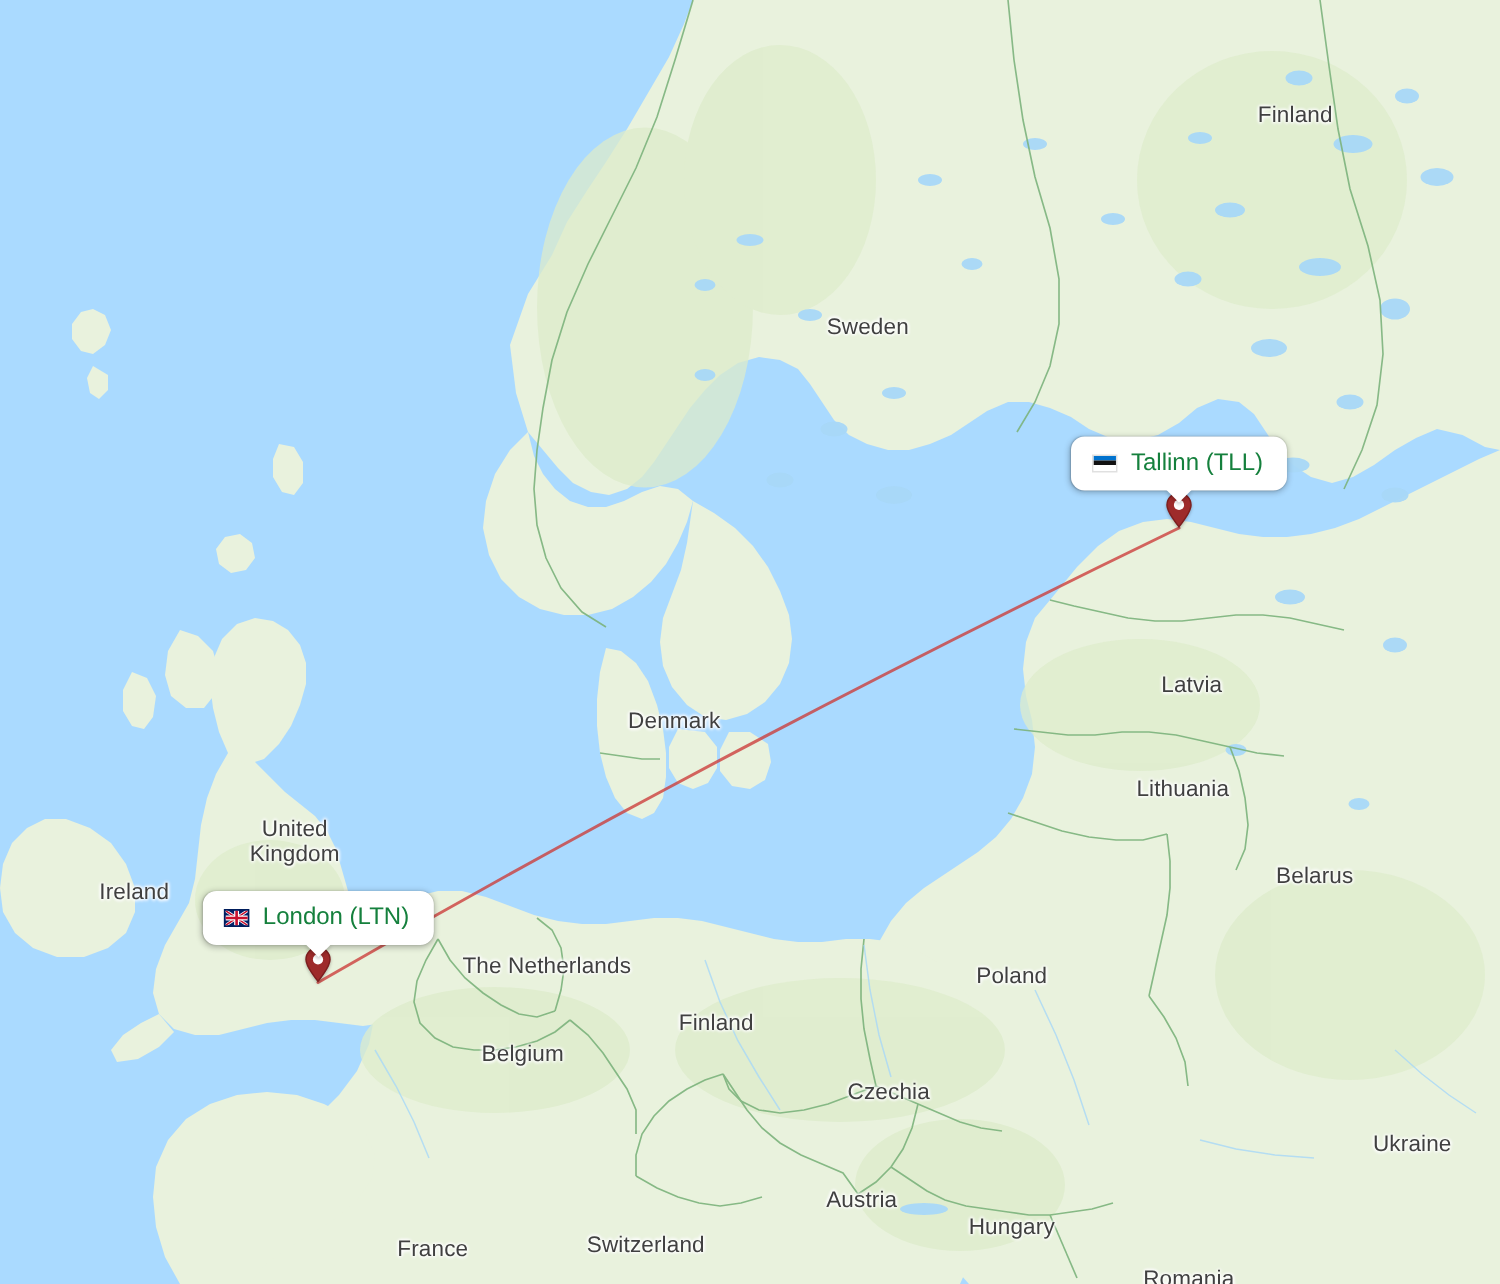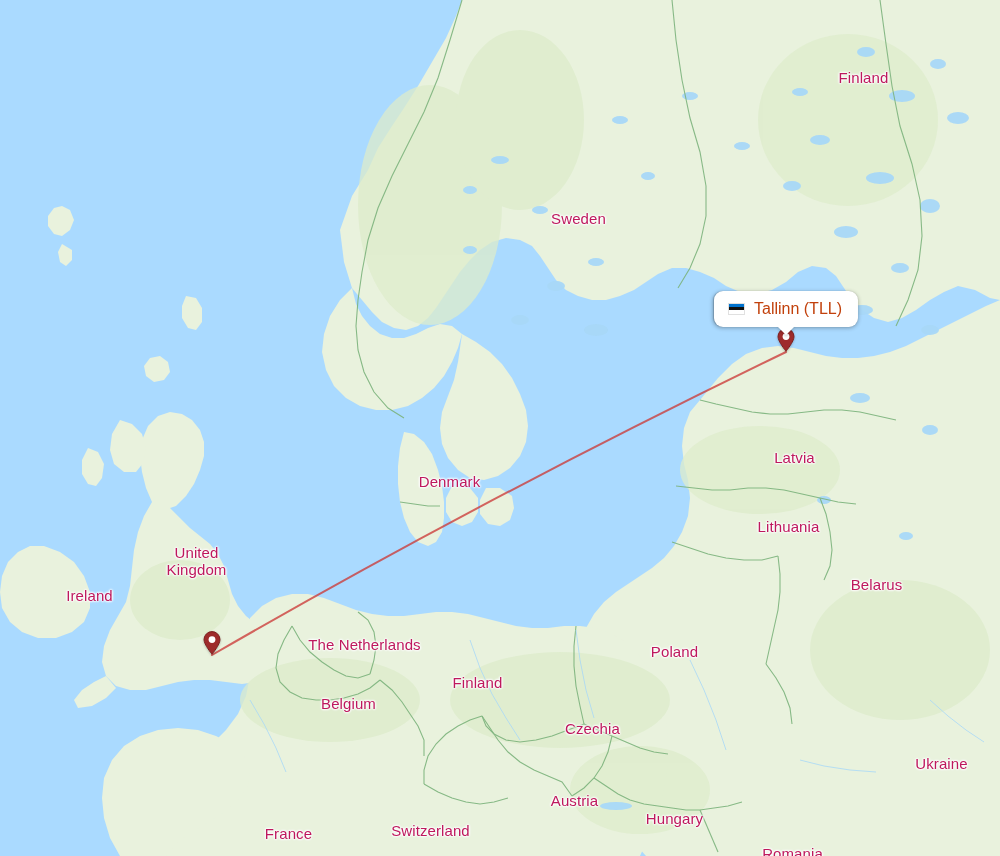--- a/index.html
+++ b/index.html
@@ -12,21 +12,21 @@
     width:1000px;
     height:856px;
     overflow:hidden;
     background:#aadaff;
   }
   #map-svg{position:absolute;left:0;top:0;width:1000px;height:856px;display:block;}
 
   
   .country-label{
     position:absolute;
-    color:#be185d;
+    color:#404040;
     font-size:15px;
     line-height:17px;
     white-space:pre;
     letter-spacing:.1px;
     text-align:center;
     transform:translate(-50%,-50%);
     pointer-events:none;
     text-shadow:
        0 0 3px rgba(255,255,255,.9),
        1px 0 2px rgba(255,255,255,.9),
@@ -55,21 +55,21 @@
     left:50%;
     bottom:-8px;
     margin-left:-9px;
     width:0;height:0;
     border-left:9px solid transparent;
     border-right:9px solid transparent;
     border-top:9px solid #ffffff;
     filter:drop-shadow(0 2px 1px rgba(0,0,0,.16));
   }
   .airport-callout .label-text{
-    color:#c2410c;
+    color:#15803d;
     font-size:16px;
     line-height:17px;
   }
   .flag{
     width:17px;height:12px;
     display:inline-block;
     position:relative;
     overflow:hidden;
     flex:0 0 auto;
     border:.5px solid rgba(0,0,0,.12);
@@ -344,20 +344,33 @@
     </svg>
   </div>
 
   <div class="map-pin" id="pin-tll" style="left:786px;top:352px;">
     <svg viewBox="0 0 18 24">
       <path d="M9 23.2C9 23.2 17 13.6 17 8.6A8 8 0 0 0 1 8.6C1 13.6 9 23.2 9 23.2Z" fill="#9e2b2b" stroke="#7d1f1f" stroke-width="1"></path>
       <circle cx="9" cy="8.6" r="3.4" fill="#ffffff"></circle>
     </svg>
   </div>
 
+  <div class="airport-callout" id="callout-ltn" style="left:212px;top:630px;">
+    <span class="flag flag-gb">
+      <svg viewBox="0 0 60 40" preserveAspectRatio="none">
+        <rect width="60" height="40" fill="#012169"></rect>
+        <path d="M0,0 L60,40 M60,0 L0,40" stroke="#ffffff" stroke-width="8"></path>
+        <path d="M0,0 L60,40 M60,0 L0,40" stroke="#C8102E" stroke-width="4"></path>
+        <path d="M30,0 V40 M0,20 H60" stroke="#ffffff" stroke-width="13"></path>
+        <path d="M30,0 V40 M0,20 H60" stroke="#C8102E" stroke-width="7"></path>
+      </svg>
+    </span>
+    <span class="label-text">London (LTN)</span>
+    <span class="tail"></span>
+  </div>
 
   <div class="airport-callout" id="callout-tll" style="left:786px;top:327px;">
     <span class="flag flag-ee">
       <i></i>
         <i></i>
         <i></i>
     </span>
     <span class="label-text">Tallinn (TLL)</span>
     <span class="tail"></span>
   </div>

